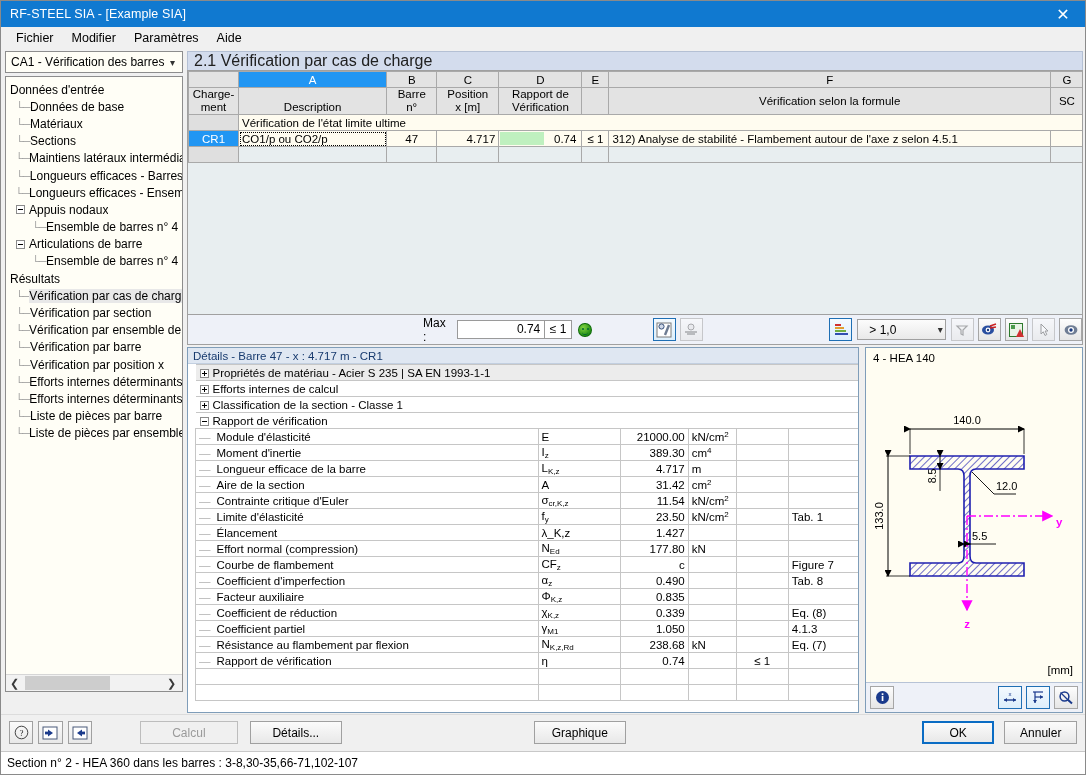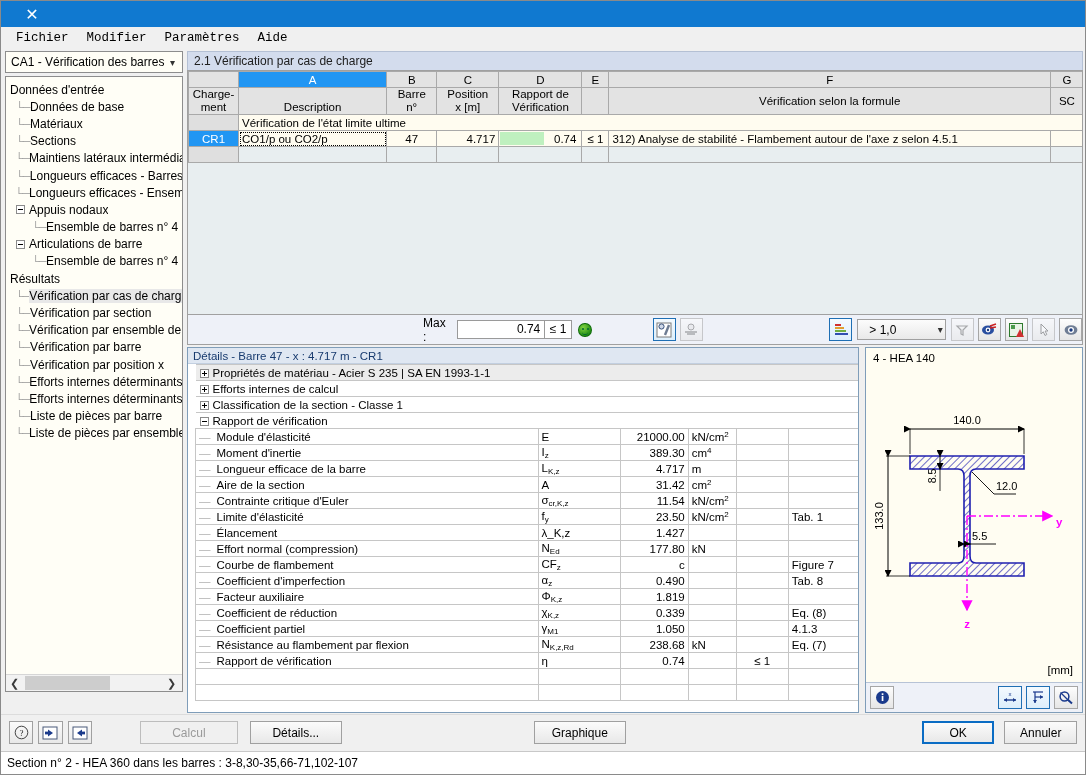--- a/index.html
+++ b/index.html
@@ -43,21 +43,20 @@
     background: #f0f0f0;
     display: flex;
     align-items: center;
     padding-left: 6px;
     border-bottom: 1px solid #f0f0f0;
   }
   .menubar .mi {
     padding: 2px 9px;
     font-size: 12.5px;
     color: #000;
-    font-family: Liberation Mono, monospace;
   }
 
   
   .leftpanel {
     position: absolute;
     left: 4px; top: 50px;
     width: 178px; height: 662px;
   }
   .combo {
     width: 178px; height: 22px;
@@ -139,21 +138,21 @@
   
   .mainpanel {
     position: absolute;
     left: 186px; top: 50px;
     width: 896px; height: 662px;
   }
   .sectionhdr {
     height: 19px;
     background: #d3dced;
     color: #202020;
-    font-size: 12px;
+    font-size: 16px;
     display: flex; align-items: center;
     padding-left: 6px;
     border: 1px solid #b4c0d4;
     border-bottom: none;
   }
 
   
   .gridbox {
     position: relative;
     width: 896px;
@@ -391,20 +390,21 @@
     display: flex; align-items: center;
     padding-left: 6px;
   }
 </style>
 </head>
 <body>
 
 <div class="app">
 
   <div class="titlebar">
+    <div class="title">RF-STEEL SIA - [Example SIA]</div>
     <div class="close">✕</div>
   </div>
 
   <div class="menubar">
     <div class="mi">Fichier</div>
     <div class="mi">Modifier</div>
     <div class="mi">Paramètres</div>
     <div class="mi">Aide</div>
   </div>
 
@@ -774,21 +774,21 @@
               <td class="dlabel"><span class="dashmark">—</span><span>Coefficient d'imperfection</span></td>
               <td><span>α</span><span class="sub">z</span></td>
               <td class="num">0.490</td>
               <td></td>
               <td class="ctr"></td>
               <td>Tab. 8</td>
             </tr>
             <tr>
               <td class="dlabel"><span class="dashmark">—</span><span>Facteur auxiliaire</span></td>
               <td><span>Φ</span><span class="sub">K,z</span></td>
-              <td class="num">1.819</td>
+              <td class="num">0.835</td>
               <td></td>
               <td class="ctr"></td>
               <td></td>
             </tr>
             <tr>
               <td class="dlabel"><span class="dashmark">—</span><span>Coefficient de réduction</span></td>
               <td><span>χ</span><span class="sub">K,z</span></td>
               <td class="num">0.339</td>
               <td></td>
               <td class="ctr"></td>

